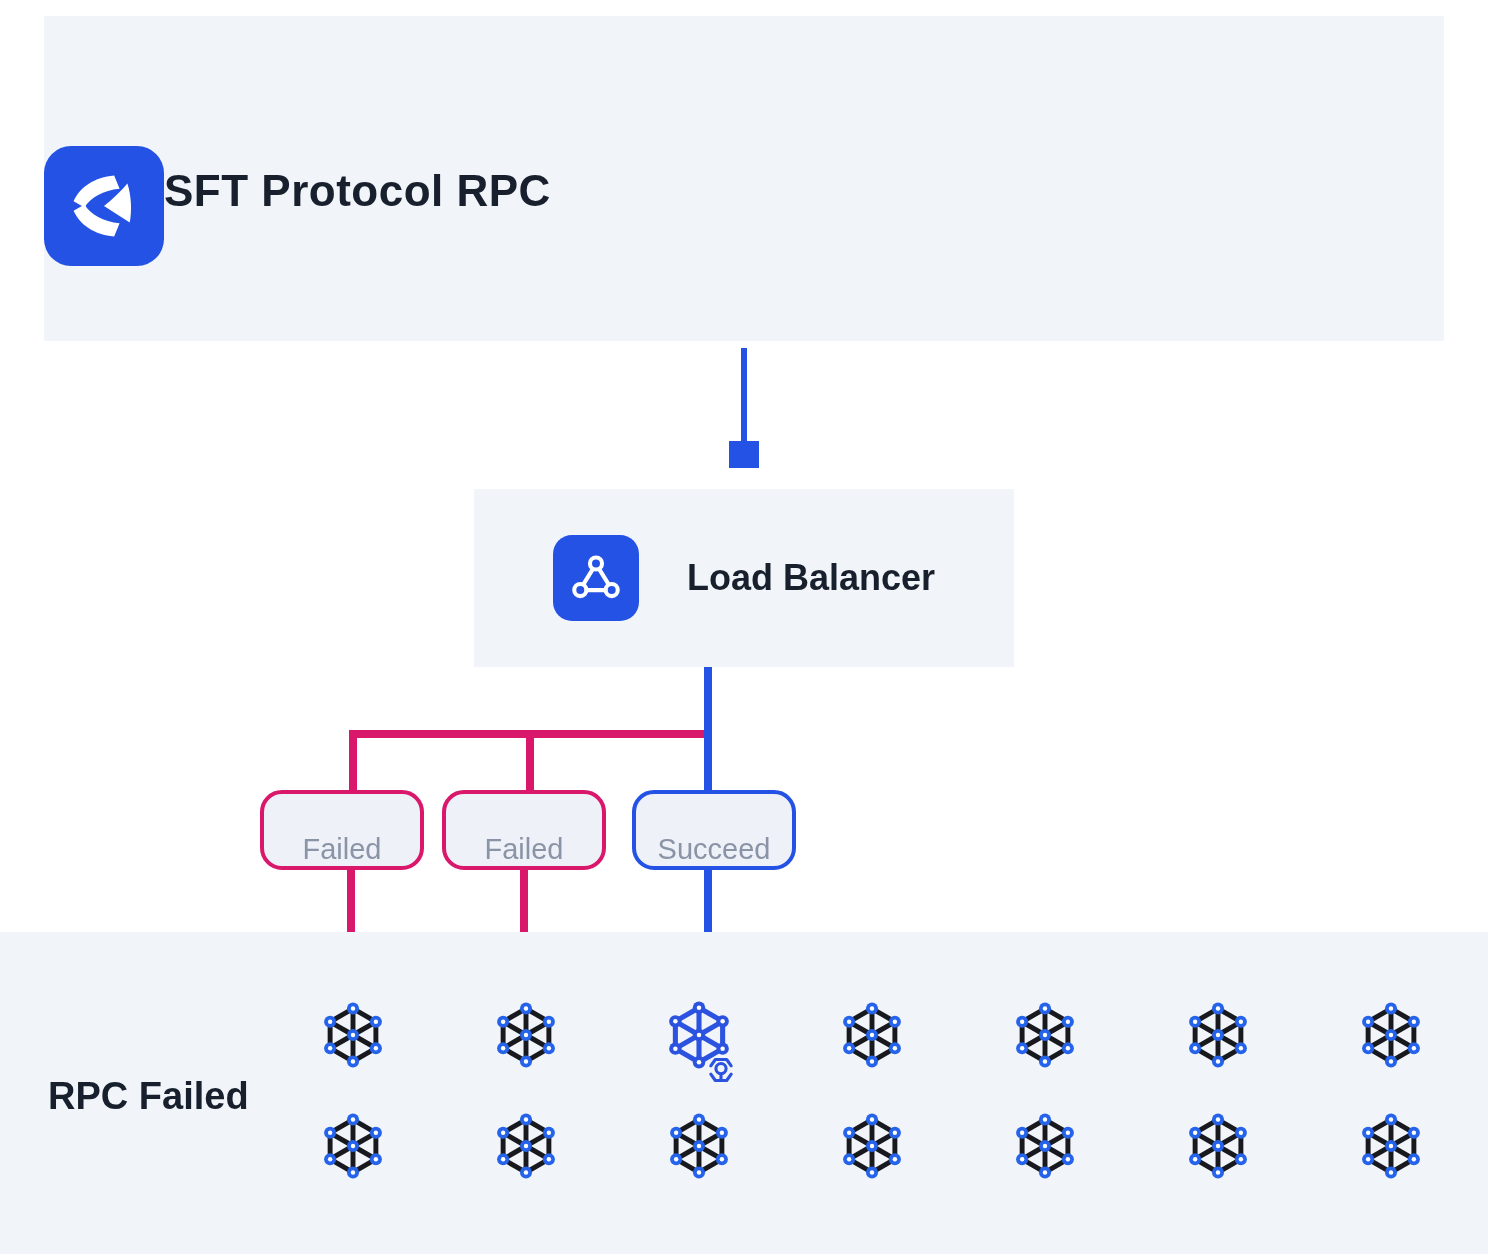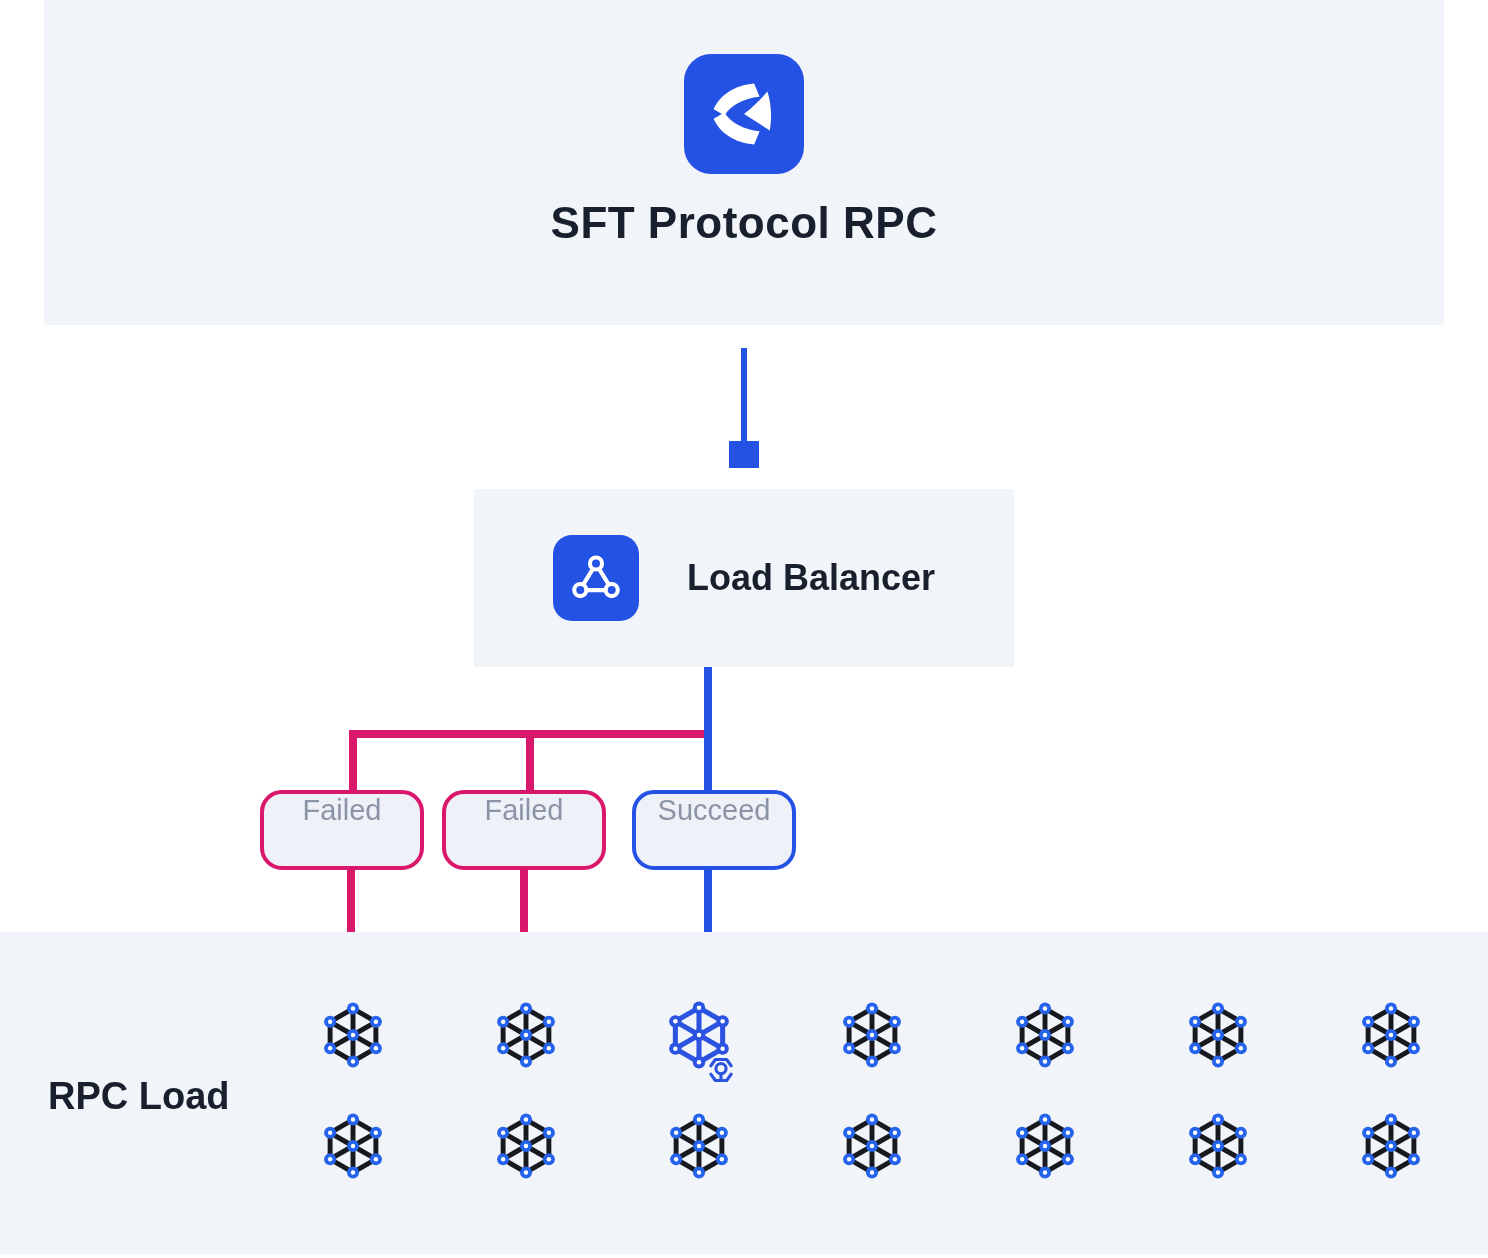--- a/index.html
+++ b/index.html
@@ -2,23 +2,23 @@
 <html style="--accent-blue: #2452E4; --fail-pink: #D9176B; --panel-bg: #F1F4F9; --box-fill: #EEF1F7; --title-text: #18202D; --muted-text: #8A94A6; --node-edge: #17191F; --node-dot: #2563EB; --node-active: #2B53E0;"><head>
 <meta charset="utf-8">
 <style>
   html,body{margin:0;padding:0;background:#ffffff;}
   .page{
     position:relative;width:1488px;height:1258px;overflow:hidden;
     font-family:"Liberation Sans", sans-serif;background:#ffffff;
   }
   
   .top-banner{
-    position:absolute;left:44px;top:0;width:1400px;height:325px;
+    position:absolute;left:44px;top:16px;width:1400px;height:325px;
     background:var(--panel-bg,#F1F4F9);
-    display:flex;flex-direction:column;align-items:center;
+    display:flex;flex-direction:row;align-items:center;
   }
   .logo-tile{
     margin-top:54px;width:120px;height:120px;border-radius:27px;
     background:var(--accent-blue,#2452E4);
     display:flex;align-items:center;justify-content:center;
   }
   .page-title{
     margin:24px 0 0 0;font-size:44px;font-weight:bold;letter-spacing:.5px;
     color:var(--title-text,#18202D);
   }
@@ -40,21 +40,21 @@
   .lb-icon{
     width:86px;height:86px;border-radius:19px;flex:none;
     background:var(--accent-blue,#2452E4);
     display:flex;align-items:center;justify-content:center;
   }
   .lb-label{font-size:36px;font-weight:bold;color:var(--title-text,#18202D);}
   
   .branch-box{
     position:absolute;top:790px;height:80px;width:164px;box-sizing:border-box;
     border-radius:22px;background:var(--box-fill,#EEF1F7);
-    display:flex;align-items:flex-start;justify-content:center;
+    display:flex;align-items:flex-end;justify-content:center;
     font-size:29px;color:var(--muted-text,#8A94A6);
   }
   .branch-box.failed{border:4px solid var(--fail-pink,#D9176B);}
   .branch-box.succeed{border:4px solid var(--accent-blue,#2452E4);}
   .box-1{left:260px;}
   .box-2{left:442px;}
   .box-3{left:632px;}
   
   .shaft{position:absolute;top:870px;width:8px;height:86px;}
   .shaft-1{left:347px;background:var(--fail-pink,#D9176B);}
@@ -137,21 +137,21 @@
   </div>
 
   <div class="shaft shaft-1"></div>
   <div class="shaft shaft-2"></div>
   <div class="shaft shaft-3"></div>
   <div class="arrowhead ah-1"></div>
   <div class="arrowhead ah-2"></div>
   <div class="arrowhead ah-3"></div>
 
   <section class="bottom-panel"></section>
-  <div class="rpc-label">RPC Load</div>
+  <div class="rpc-label">RPC Failed</div>
   <div class="node-row r0">
       <div class="node">
         <svg viewBox="0 0 68 72" width="62" height="66" aria-hidden="true">
           <g stroke="#17191F" stroke-width="5.4">
             <line x1="34" y1="7" x2="59.1" y2="21.5"></line>
             <line x1="34" y1="36" x2="34" y2="7"></line>
             <line x1="59.1" y1="21.5" x2="59.1" y2="50.5"></line>
             <line x1="34" y1="36" x2="59.1" y2="21.5"></line>
             <line x1="59.1" y1="50.5" x2="34" y2="65"></line>
             <line x1="34" y1="36" x2="59.1" y2="50.5"></line>

